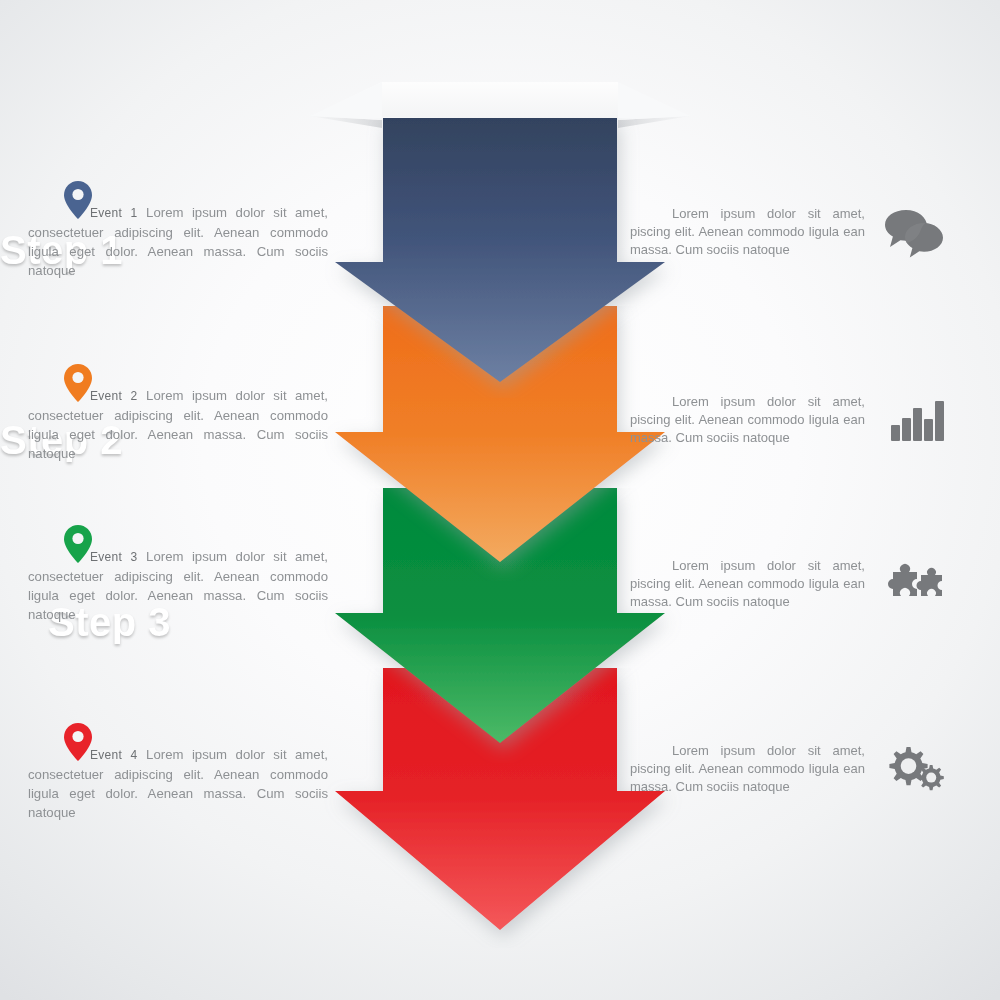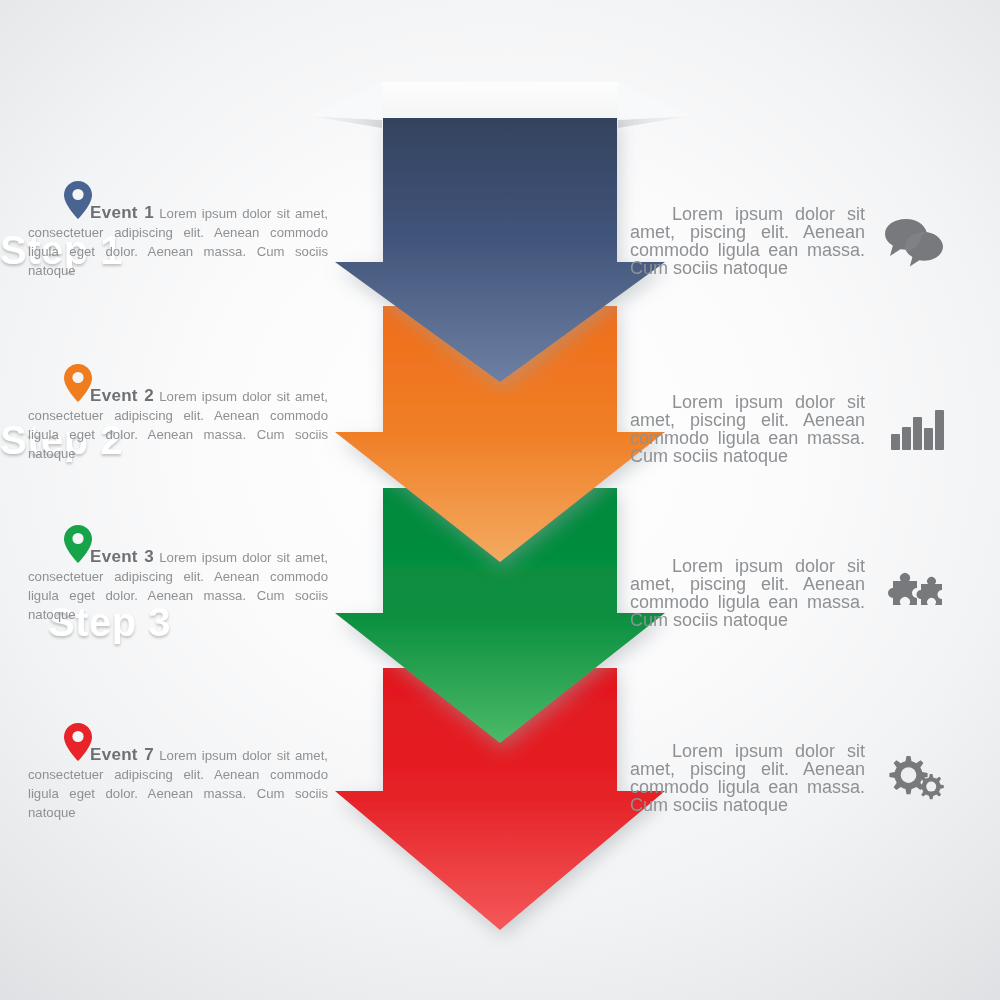--- a/index.html
+++ b/index.html
@@ -78,40 +78,40 @@
   .event-text {
     font-family: "Liberation Sans", sans-serif;
     font-size: 13.2px;
     line-height: 19px;
     color: #8e9194;
     text-align: justify;
     text-indent: 62px;
     margin: 0;
   }
   .event-text .ev-title {
-    font-weight: bold;
-    font-size: 17px;
+    font-weight: normal;
+    font-size: 12px;
     color: #6e7174;
     letter-spacing: 0.3px;
   }
 
   
   .info {
     position: absolute;
     left: 630px;
     width: 350px;
     display: flex;
     align-items: center;
     gap: 18px;
   }
   .info-text {
     width: 235px;
     margin: 0;
     font-family: "Liberation Sans", sans-serif;
-    font-size: 18px;
+    font-size: 13px;
     line-height: 18px;
     color: #8e9194;
     text-align: justify;
     text-indent: 42px;
   }
   .info-icon {
     width: 62px;
     height: 52px;
     flex: 0 0 62px;
     display: flex;
@@ -259,21 +259,21 @@
     <p class="event-text"><span class="ev-title">Event 3</span> <span>Lorem ipsum dolor sit amet, consectetuer adipiscing elit. Aenean commodo ligula eget dolor. Aenean massa. Cum sociis natoque</span></p>
   </div>
 
   <div class="event" style="top:745px;">
     <div class="event-pin">
       <svg width="28" height="38" viewBox="0 0 28 38">
         <path d="M14,0 C6.3,0 0,6.3 0,14 C0,24 14,38 14,38 C14,38 28,24 28,14 C28,6.3 21.7,0 14,0 Z" fill="#e8232a"></path>
         <circle cx="14" cy="13.5" r="5.6" fill="#f4f5f6"></circle>
       </svg>
     </div>
-    <p class="event-text"><span class="ev-title">Event 7</span> <span>Lorem ipsum dolor sit amet, consectetuer adipiscing elit. Aenean commodo ligula eget dolor. Aenean massa. Cum sociis natoque</span></p>
+    <p class="event-text"><span class="ev-title">Event 4</span> <span>Lorem ipsum dolor sit amet, consectetuer adipiscing elit. Aenean commodo ligula eget dolor. Aenean massa. Cum sociis natoque</span></p>
   </div>
 
   <div class="info" style="top:205px;">
     <p class="info-text">Lorem ipsum dolor sit amet, piscing elit. Aenean commodo ligula ean massa. Cum sociis natoque</p>
     <div class="info-icon">
       <svg width="62" height="52" viewBox="0 0 62 52">
         <path d="M23,4 C11,4 2,10.6 2,18.8 C2,23.6 5.1,27.9 9.9,30.6 L7,41 L17.4,34.2 C19.2,34.5 21,34.7 23,34.7 C35,34.7 44,28.1 44,19.9 C44,11.7 35,4 23,4 Z" fill="#77797c"></path>
         <path d="M41,17 C30.5,17 22,23.3 22,31 C22,35.5 24.9,39.5 29.4,42 L26.8,51.5 L36.3,45.3 C37.8,45.6 39.4,45.7 41,45.7 C51.5,45.7 60,39.4 60,31.7 C60,24 51.5,17 41,17 Z" fill="#77797c"></path>
         <path d="M41,17 C30.5,17 22,23.3 22,31 C22,33.1 22.6,35.1 23.8,36.9 C29.8,35.3 35.5,30.6 37.6,24.4 C38.6,21.5 40.3,19 42.4,17.1 C41.9,17 41.5,17 41,17 Z" fill="#86888b" opacity="0.55"></path>
       </svg>

